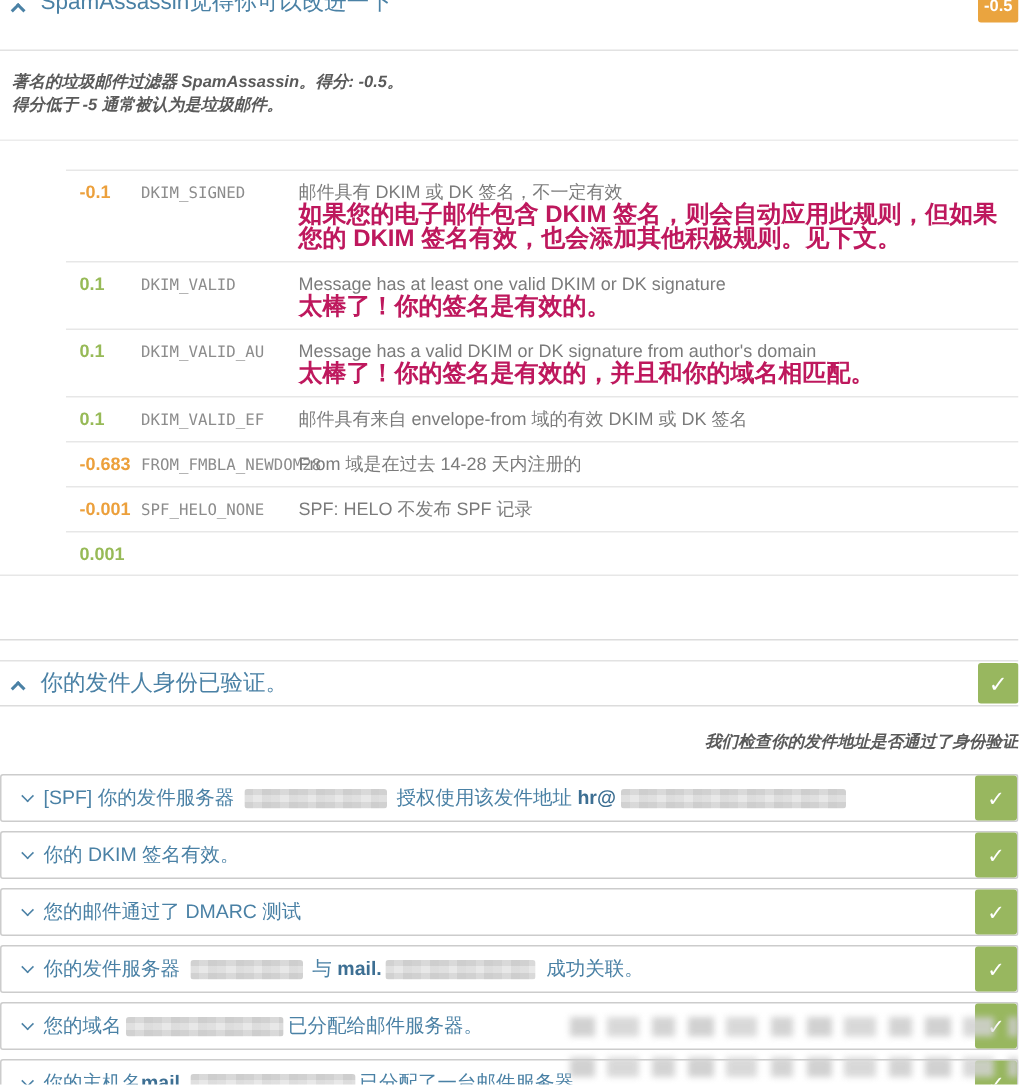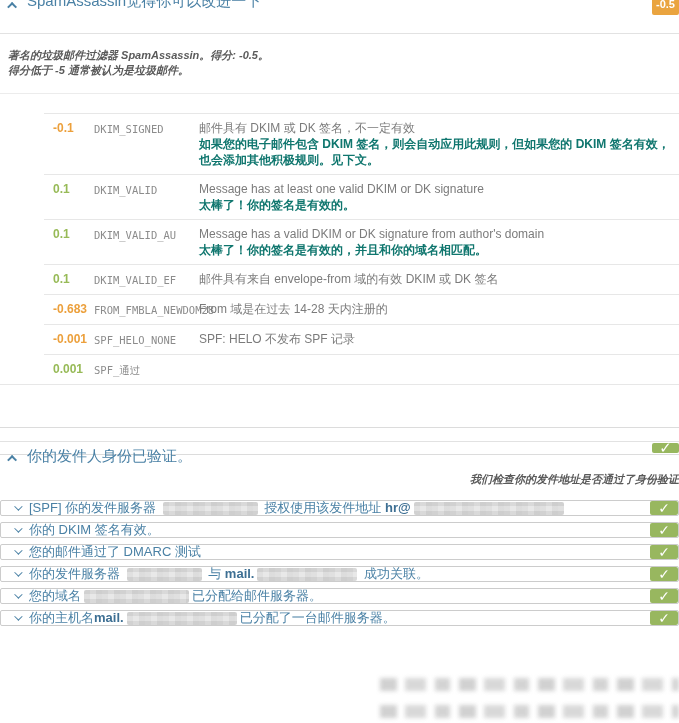--- a/index.html
+++ b/index.html
@@ -31,37 +31,37 @@
   .intro2 { margin:17px 0 13px 8px;text-align:right; }
 
   
   .rules { margin-top:19px; border-bottom:1px solid #e7e7e7;padding-left:44px; }
   .rule-row { display:grid; grid-template-columns:50px 105px 1fr; border-top:1px solid #e7e7e7; padding:6px 0; }
   .score { font-size:12px; font-weight:bold; padding-left:9px; line-height:16px; }
   .score.neg { color:#eca03c; }
   .score.pos { color:#97ba57; }
   .rule-name { font-family:"DejaVu Sans Mono", monospace; font-size:10.5px; color:#8c8c8c; line-height:16px; white-space:nowrap; padding-top:1px; }
   .rule-desc { font-size:12px; color:#7b7b7b; line-height:16px; padding-right:14px; }
-  .rule-comment { font-size:12px; color:#0f766e; font-weight:bold; line-height:16px; }
+  .rule-comment { font-size:16px; color:#be185d; font-weight:bold; line-height:16px; }
   .panel1 { border-bottom:1px solid #dcdcdc; padding-bottom:42px; }
 
   
-  .panel2-header { position:relative; margin-top:13px; height:14px; border-top:1px solid #e2e2e2; border-bottom:1px solid #dcdcdc; }
+  .panel2-header { position:relative; margin-top:13px; height:31px; border-top:1px solid #e2e2e2; border-bottom:1px solid #dcdcdc; }
   .panel2-header .chev { position:absolute; left:10px; top:13px; }
   .panel2-title { position:absolute; left:27px; top:5px; font-size:15px; color:#4a81a5; white-space:nowrap; }
   .header-badge {
     position:absolute; right:0; top:1px; bottom:1px; width:27px;
     background:#98b75f; color:#fff; font-size:15px;
     display:flex; align-items:center; justify-content:center; border-radius:2px;
   }
 
   
   .checks { margin-top:0; }
   .check-row {
-    position:relative; height:16px; margin-bottom:6px;
+    position:relative; height:32px; margin-bottom:6px;
     border:1px solid #cccccc; border-radius:2px; background:#fff;
     display:flex; align-items:center; padding-left:13px; padding-right:36px;
   }
   .check-row .chev { margin-right:9px; flex:0 0 auto; }
   .check-text { font-size:13px; color:#4a81a5; white-space:nowrap; overflow:hidden; }
   .seg-bold { font-weight:bold; color:#3d6f93; }
   .redact {
     display:inline-block; height:13px; vertical-align:middle; border-radius:2px; margin:0 3px;
     background-image:
       repeating-linear-gradient(0deg, rgba(205,205,205,.55) 0 4px, rgba(232,232,232,.55) 4px 9px),
@@ -141,21 +141,20 @@
         </div>
         <div class="rule-row">
           <div class="score neg">-0.001</div>
           <div class="rule-name">SPF_HELO_NONE</div>
           <div class="rule-desc-cell">
             <div class="rule-desc">SPF: HELO 不发布 SPF 记录</div>
           </div>
         </div>
         <div class="rule-row">
           <div class="score pos">0.001</div>
-          <div class="rule-name">SPF_通过</div>
         </div>
       </div>
   </section>
 
   <section>
     <div class="panel2-header">
       <span class="chev up"></span>
       <span class="panel2-title">你的发件人身份已验证。</span>
       <span class="header-badge">
           <span>✓</span>

